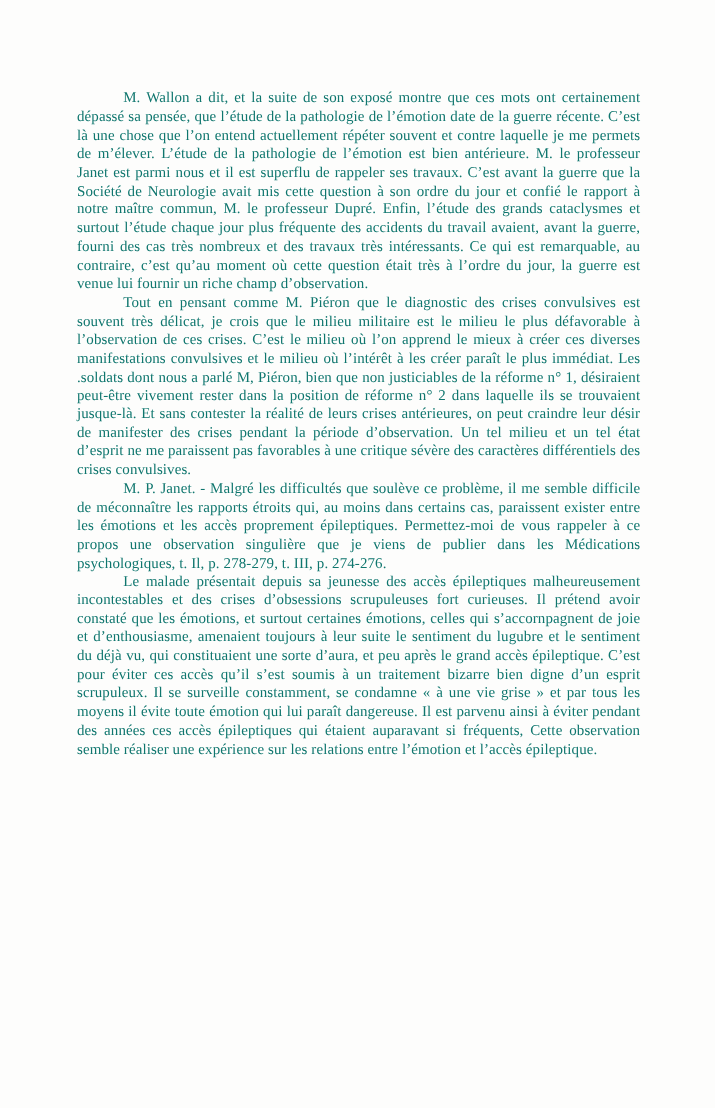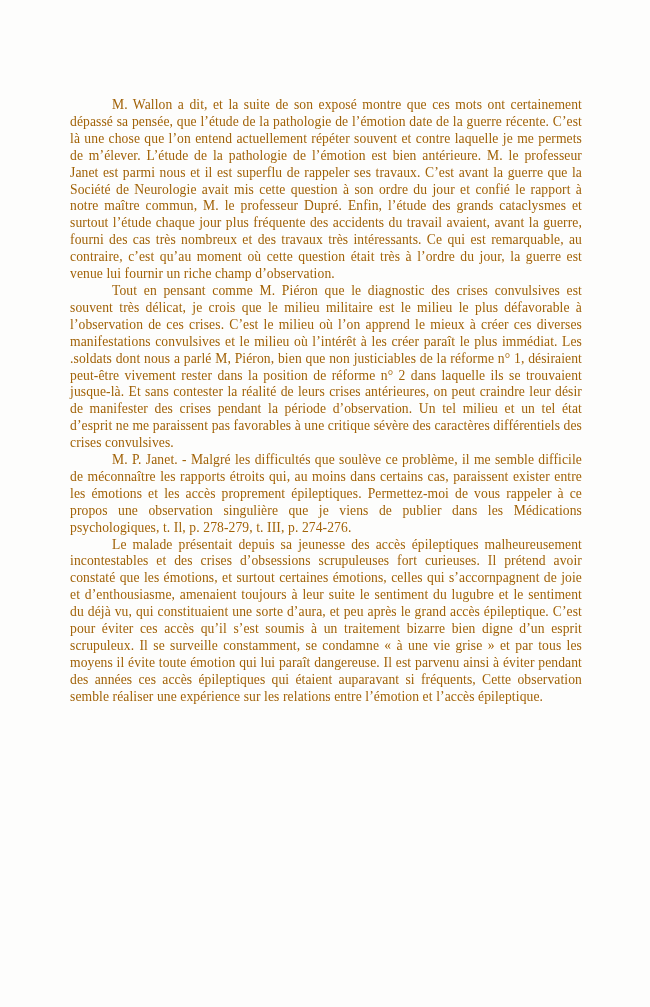--- a/index.html
+++ b/index.html
@@ -13,27 +13,27 @@
       overflow: hidden;
     }
     .page {
       position: relative;
       width: 650px;
       height: 1007px;
       background: #fdfdfc;
     }
     .text-block {
       position: absolute;
-      top: 97px;
+      top: 81px;
       left: 70px;
       width: 512px;
       font-family: "Liberation Serif", serif;
       font-size: 13.6px;
       line-height: 16.9px;
-      color: #a16207;
+      color: #0f766e;
       text-align: justify;
       letter-spacing: 0.1px;
     }
     .text-block p {
       margin: 0;
       padding: 0;
       text-indent: 42px;
     }
   </style>
 </head>

